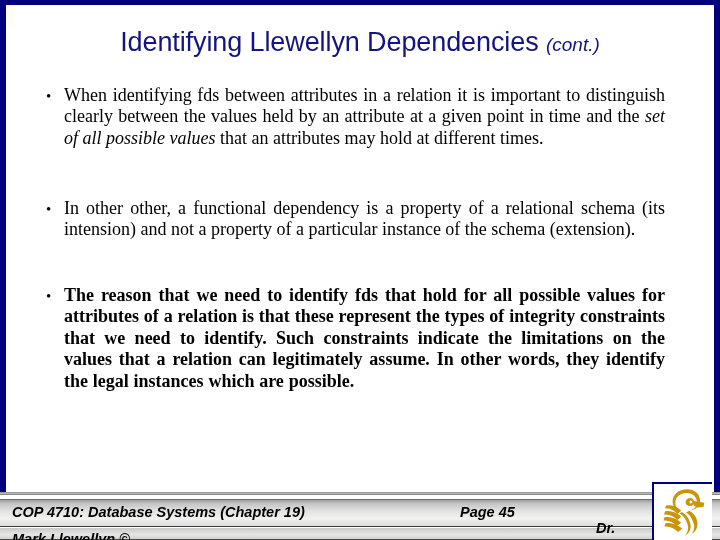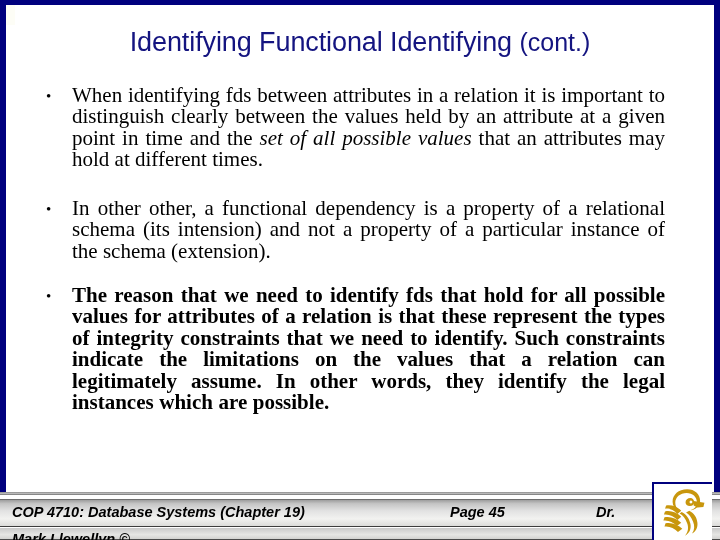--- a/index.html
+++ b/index.html
@@ -60,44 +60,45 @@
   }
   .title-main {
     font-family: "Liberation Sans", sans-serif;
     font-size: 27px;
     line-height: 30px;
     color: #141480;
     letter-spacing: -0.1px;
   }
   .title-cont {
     font-family: "Liberation Sans", sans-serif;
-    font-size: 25px;
+    font-size: 19px;
     color: #141480;
+    font-style: italic;
   }
 
   
   .bullet {
     position: absolute;
     left: 40px;
     width: 625px;
   }
   .bullet-marker {
     position: absolute;
     left: 6px;
     top: 4px;
     width: 10px;
     font-family: "Liberation Serif", serif;
     font-size: 15px;
     line-height: 15px;
     color: #000000;
   }
   .bullet-body {
-    margin-left: 32px;
+    margin-left: 24px;
     font-family: "Liberation Serif", serif;
-    font-size: 21px;
+    font-size: 18px;
     line-height: 21.4px;
     color: #000000;
     text-align: justify;
     text-justify: inter-word;
   }
   .ital {
     font-style: italic;
   }
   .navy-text {
     color: #000000;
@@ -159,22 +160,22 @@
     top: 11px;
     font-family: "Liberation Sans", sans-serif;
     font-style: italic;
     font-weight: bold;
     font-size: 14.5px;
     line-height: 18px;
     color: #000000;
     white-space: nowrap;
   }
   #footer-course { left: 12px; }
-  #footer-page   { left: 450px; }
-  #footer-dr     { left: 596px; }
+  #footer-page   { left: 460px; }
+  #footer-dr     { left: 596px; margin-top: 16px; }
 
   #footer-author {
     position: absolute;
     left: 12px;
     top: 38px;
     font-family: "Liberation Sans", sans-serif;
     font-style: italic;
     font-weight: bold;
     font-size: 14.5px;
     line-height: 18px;
@@ -205,21 +206,21 @@
 <body>
 
 <div id="slide">
 
   <div class="frame-top"></div>
   <div class="frame-left"></div>
   <div class="frame-right"></div>
   <div class="frame-inner-left"></div>
 
   <div id="title-block">
-    <span class="title-main">Identifying Functional Identifying</span><span class="title-main"> </span><span class="title-cont">(cont.)</span>
+    <span class="title-main">Identifying Llewellyn Dependencies</span><span class="title-main"> </span><span class="title-cont">(cont.)</span>
   </div>
 
   <div class="bullet" id="bullet-1">
     <span class="bullet-marker">•</span>
     <div class="bullet-body">
       <span>When identifying fds between attributes in a relation it is important to distinguish clearly between the values held by an attribute at a given point in time and the </span><span class="ital">set of all possible values</span><span> that an attributes may hold at different times.</span>
     </div>
   </div>
 
   <div class="bullet" id="bullet-2">

